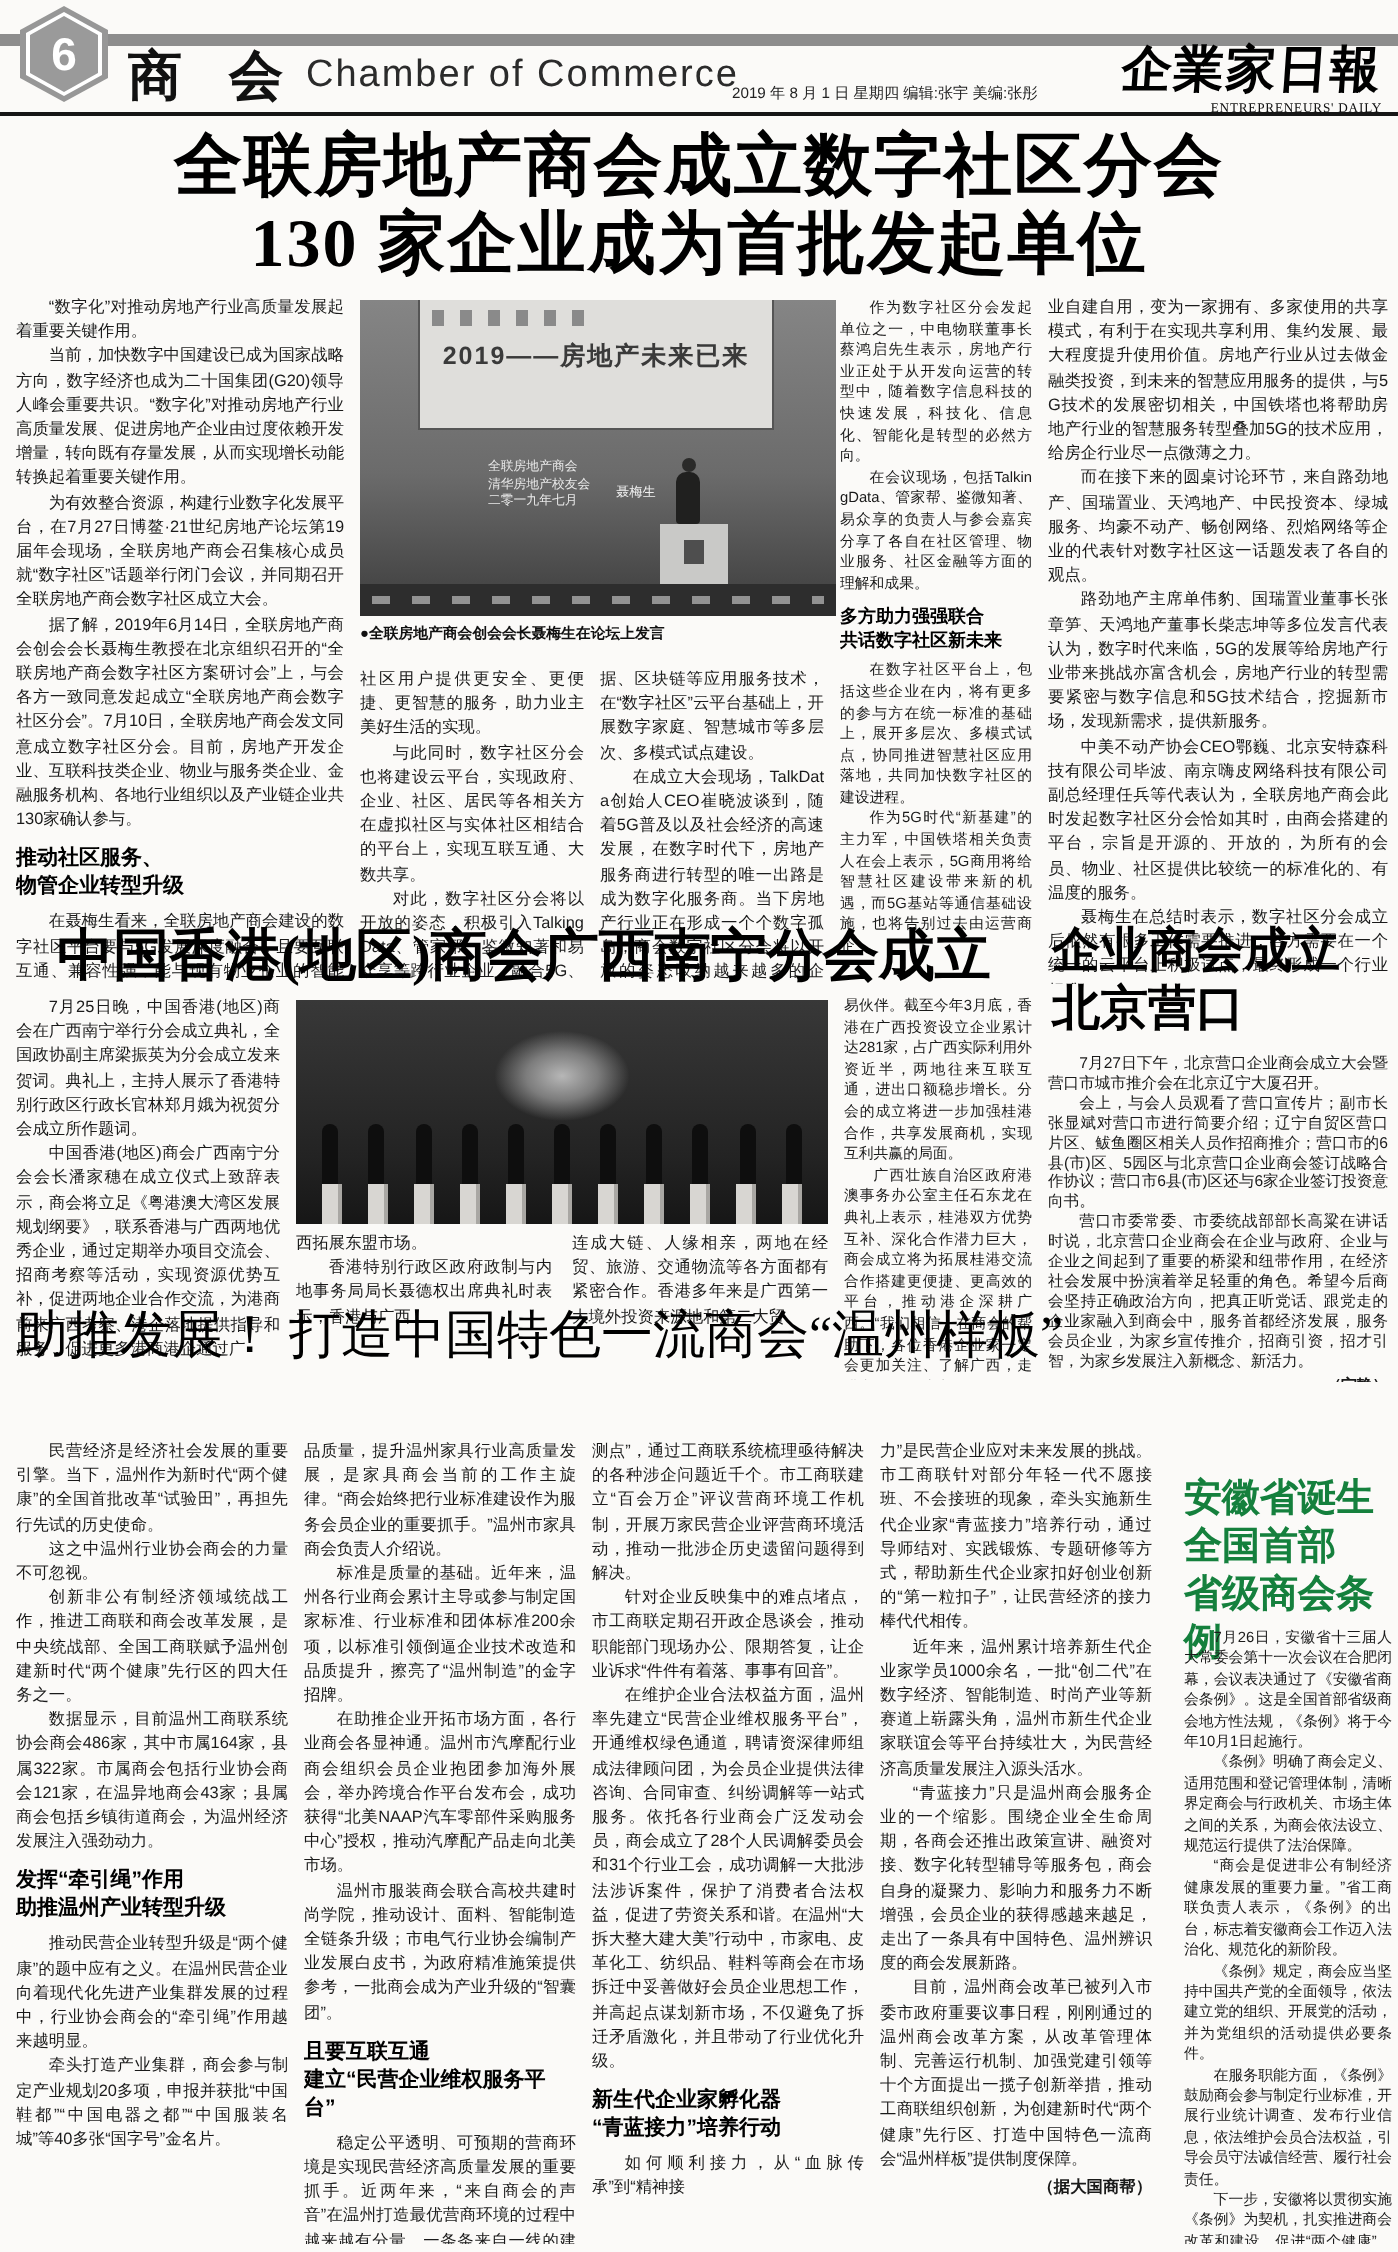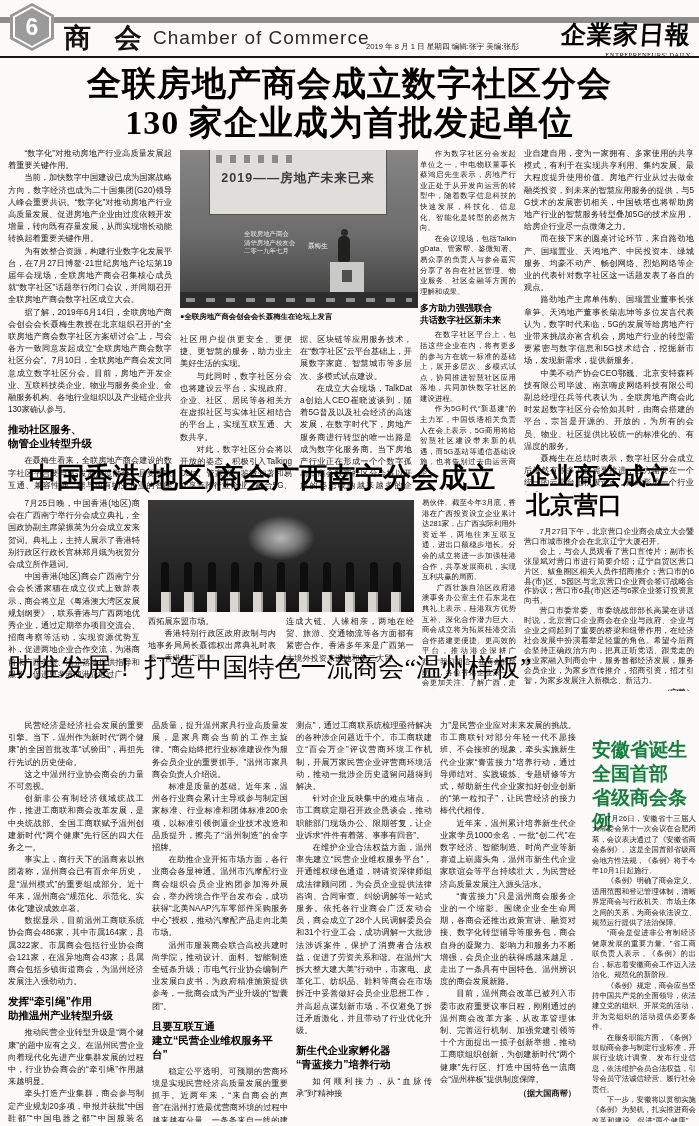--- a/index.html
+++ b/index.html
@@ -213,21 +213,20 @@
       <div class="p">会上，与会人员观看了营口宣传片；副市长张显斌对营口市进行简要介绍；辽宁自贸区营口片区、鲅鱼圈区相关人员作招商推介；营口市的6县(市)区、5园区与北京营口企业商会签订战略合作协议；营口市6县(市)区还与6家企业签订投资意向书。</div>
       <div class="p">营口市委常委、市委统战部部长高粱在讲话时说，北京营口企业商会在企业与政府、企业与企业之间起到了重要的桥梁和纽带作用，在经济社会发展中扮演着举足轻重的角色。希望今后商会坚持正确政治方向，把真正听党话、跟党走的企业家融入到商会中，服务首都经济发展，服务会员企业，为家乡宣传推介，招商引资，招才引智，为家乡发展注入新概念、新活力。</div>
       <div class="by">（宁静）</div>
     </div>
 
   <div class="h-wz">助推发展！ 打造中国特色一流商会“温州样板”</div>
   <div class="col bt" style="left:8px;top:720px;width:136px;height:402px">
       <div class="p">民营经济是经济社会发展的重要引擎。当下，温州作为新时代“两个健康”的全国首批改革“试验田”，再担先行先试的历史使命。</div>
       <div class="p">这之中温州行业协会商会的力量不可忽视。</div>
       <div class="p">创新非公有制经济领域统战工作，推进工商联和商会改革发展，是中央统战部、全国工商联赋予温州创建新时代“两个健康”先行区的四大任务之一。</div>
-      <div class="p">事实上，商行天下的温商素以抱团著称，温州商会已有百余年历史，是“温州模式”的重要组成部分。近十年来，温州商会“规范化、示范化、实体化”建设成效卓著。</div>
       <div class="p">数据显示，目前温州工商联系统协会商会486家，其中市属164家，县属322家。市属商会包括行业协会商会121家，在温异地商会43家；县属商会包括乡镇街道商会，为温州经济发展注入强劲动力。</div>
       <div class="sub">发挥“牵引绳”作用
 助推温州产业转型升级</div>
       <div class="p">推动民营企业转型升级是“两个健康”的题中应有之义。在温州民营企业向着现代化先进产业集群发展的过程中，行业协会商会的“牵引绳”作用越来越明显。</div>
       <div class="p">牵头打造产业集群，商会参与制定产业规划20多项，申报并获批“中国鞋都”“中国电器之都”“中国服装名城”等40多张“国字号”金名片。</div>
     </div>
   <div class="col bt" style="left:152px;top:720px;width:136px;height:402px">
       <div class="cont">品质量，提升温州家具行业高质量发展，是家具商会当前的工作主旋律。“商会始终把行业标准建设作为服务会员企业的重要抓手。”温州市家具商会负责人介绍说。</div>
       <div class="p">标准是质量的基础。近年来，温州各行业商会累计主导或参与制定国家标准、行业标准和团体标准200余项，以标准引领倒逼企业技术改造和品质提升，擦亮了“温州制造”的金字招牌。</div>
       <div class="p">在助推企业开拓市场方面，各行业商会各显神通。温州市汽摩配行业商会组织会员企业抱团参加海外展会，举办跨境合作平台发布会，成功获得“北美NAAP汽车零部件采购服务中心”授权，推动汽摩配产品走向北美市场。</div>

